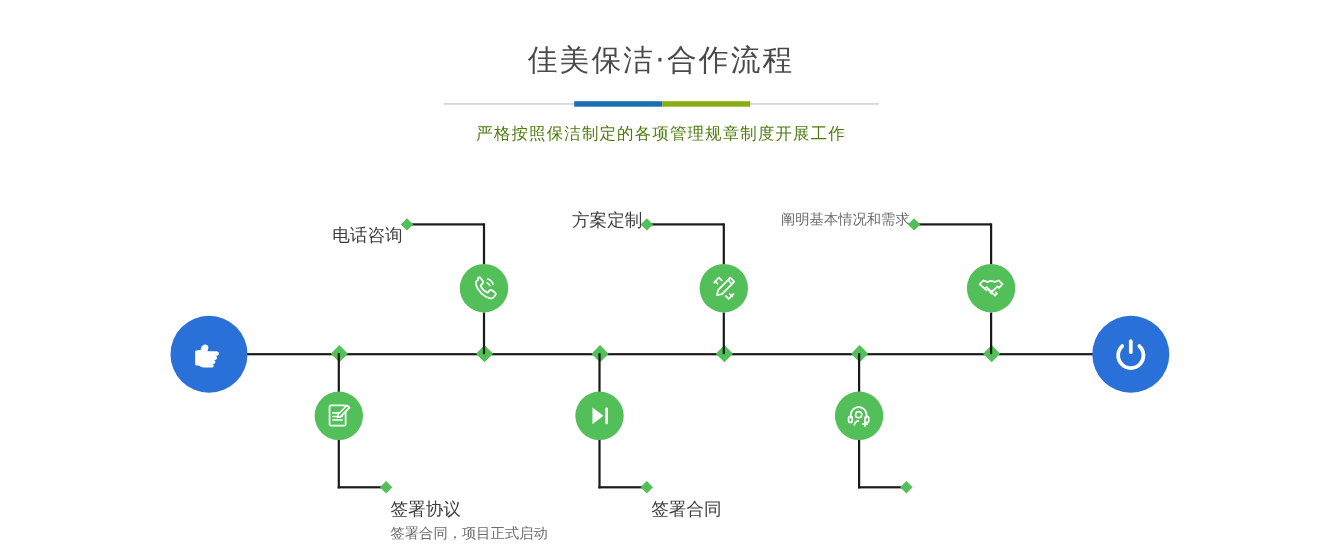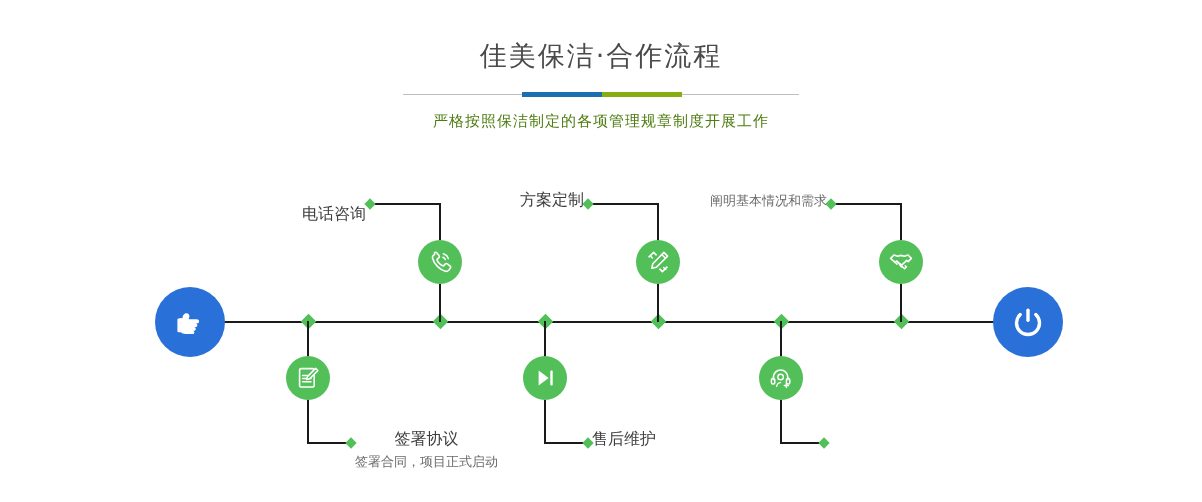--- a/index.html
+++ b/index.html
@@ -138,21 +138,21 @@
     align-items: center;
     justify-content: center;
   }
   .step-circle svg { display: block; }
 
   
   .label-block {
     position: absolute;
   }
   .label-block.align-right { text-align: right; }
-  .label-block.align-left  { text-align: center; }
+  .label-block.align-left  { text-align: left; margin-top: 24px; }
   .label-title {
     font-size: 16px;
     line-height: 22px;
     color: #3d3d3d;
     white-space: nowrap;
   }
   .label-desc {
     font-size: 13px;
     line-height: 20px;
     color: #6b6b6b;
@@ -261,21 +261,21 @@
   <div class="leader-dot" style="left:584px; top:439px;"></div>
   <div class="step-circle" style="left:523px; top:356px;">
     <span>
       <svg width="26" height="26" viewBox="0 0 26 26" aria-hidden="true">
         <path d="M6.6 5.4l10 7.6-10 7.6z" fill="#ffffff"></path>
         <rect x="18.3" y="5.4" width="2.4" height="15.2" rx="1" fill="#ffffff"></rect>
       </svg>
     </span>
   </div>
   <div class="label-block align-left" style="left:592px; top:428px;">
-    <div class="label-title">售后维护</div>
+    <div class="label-title">签署合同</div>
   </div>
 
   <div class="diamond" style="left:896px;"></div>
   <div class="stem" style="left:900px; top:284px; height:38px;"></div>
   <div class="stem" style="left:900px; top:203px; height:37px;"></div>
   <div class="leader" style="left:831px; top:203px; width:70px;"></div>
   <div class="leader-dot" style="left:827px; top:200px;"></div>
   <div class="step-circle" style="left:879px; top:240px;">
     <span>
       <svg width="26" height="26" viewBox="0 0 26 26" aria-hidden="true">

